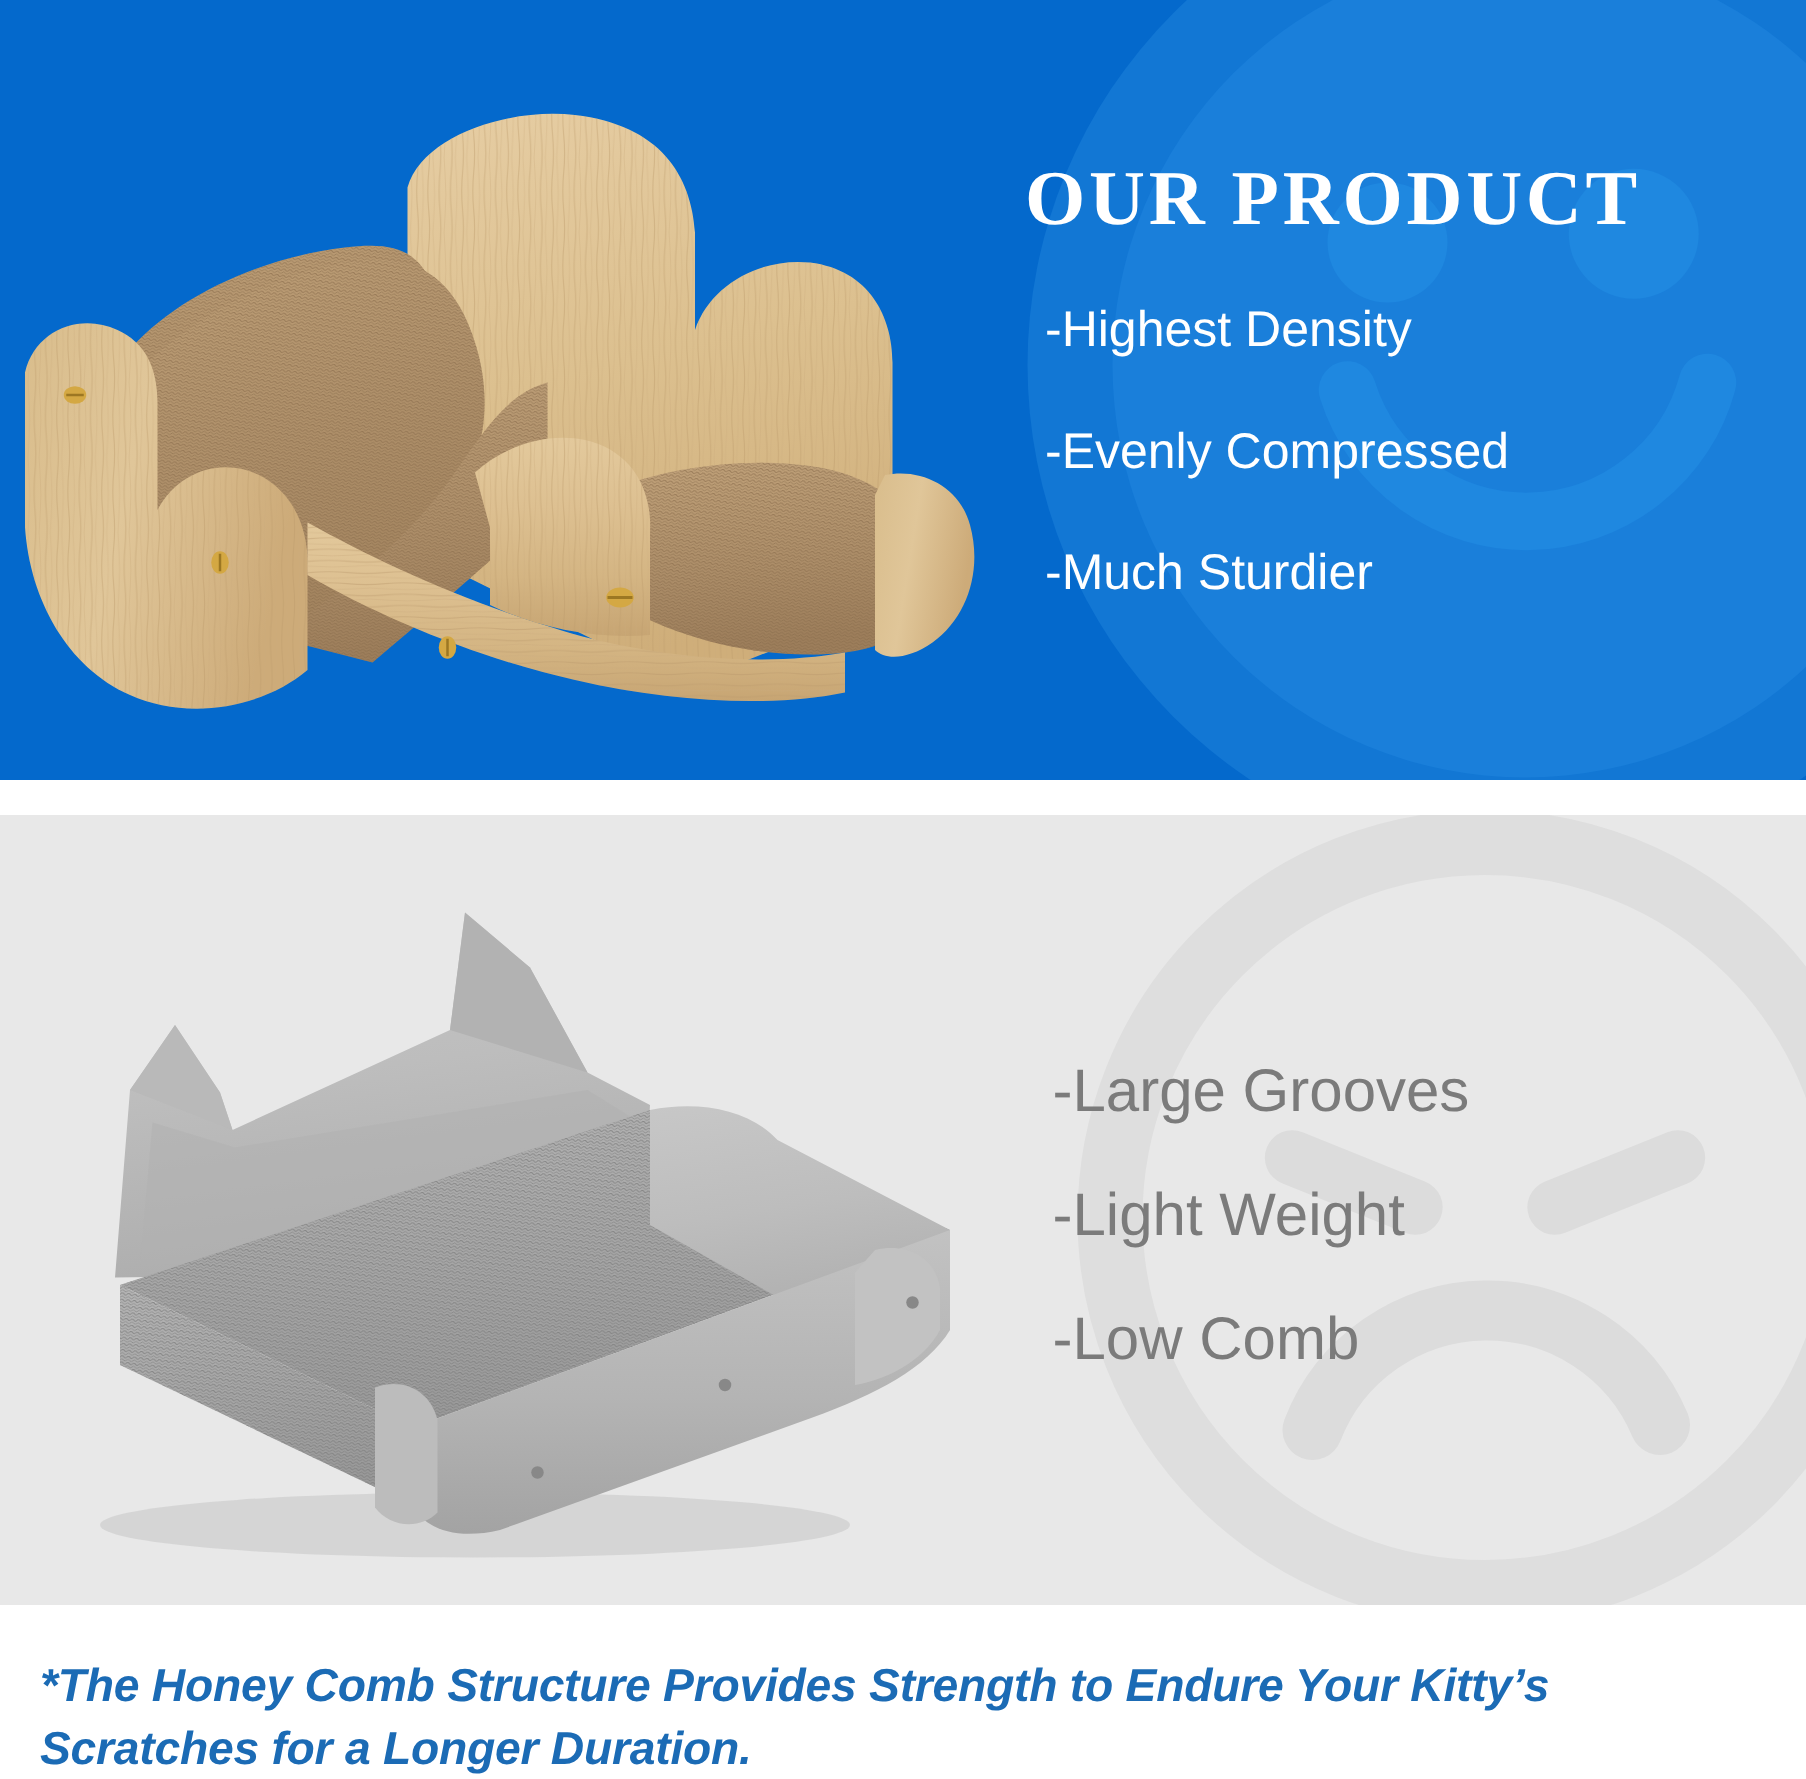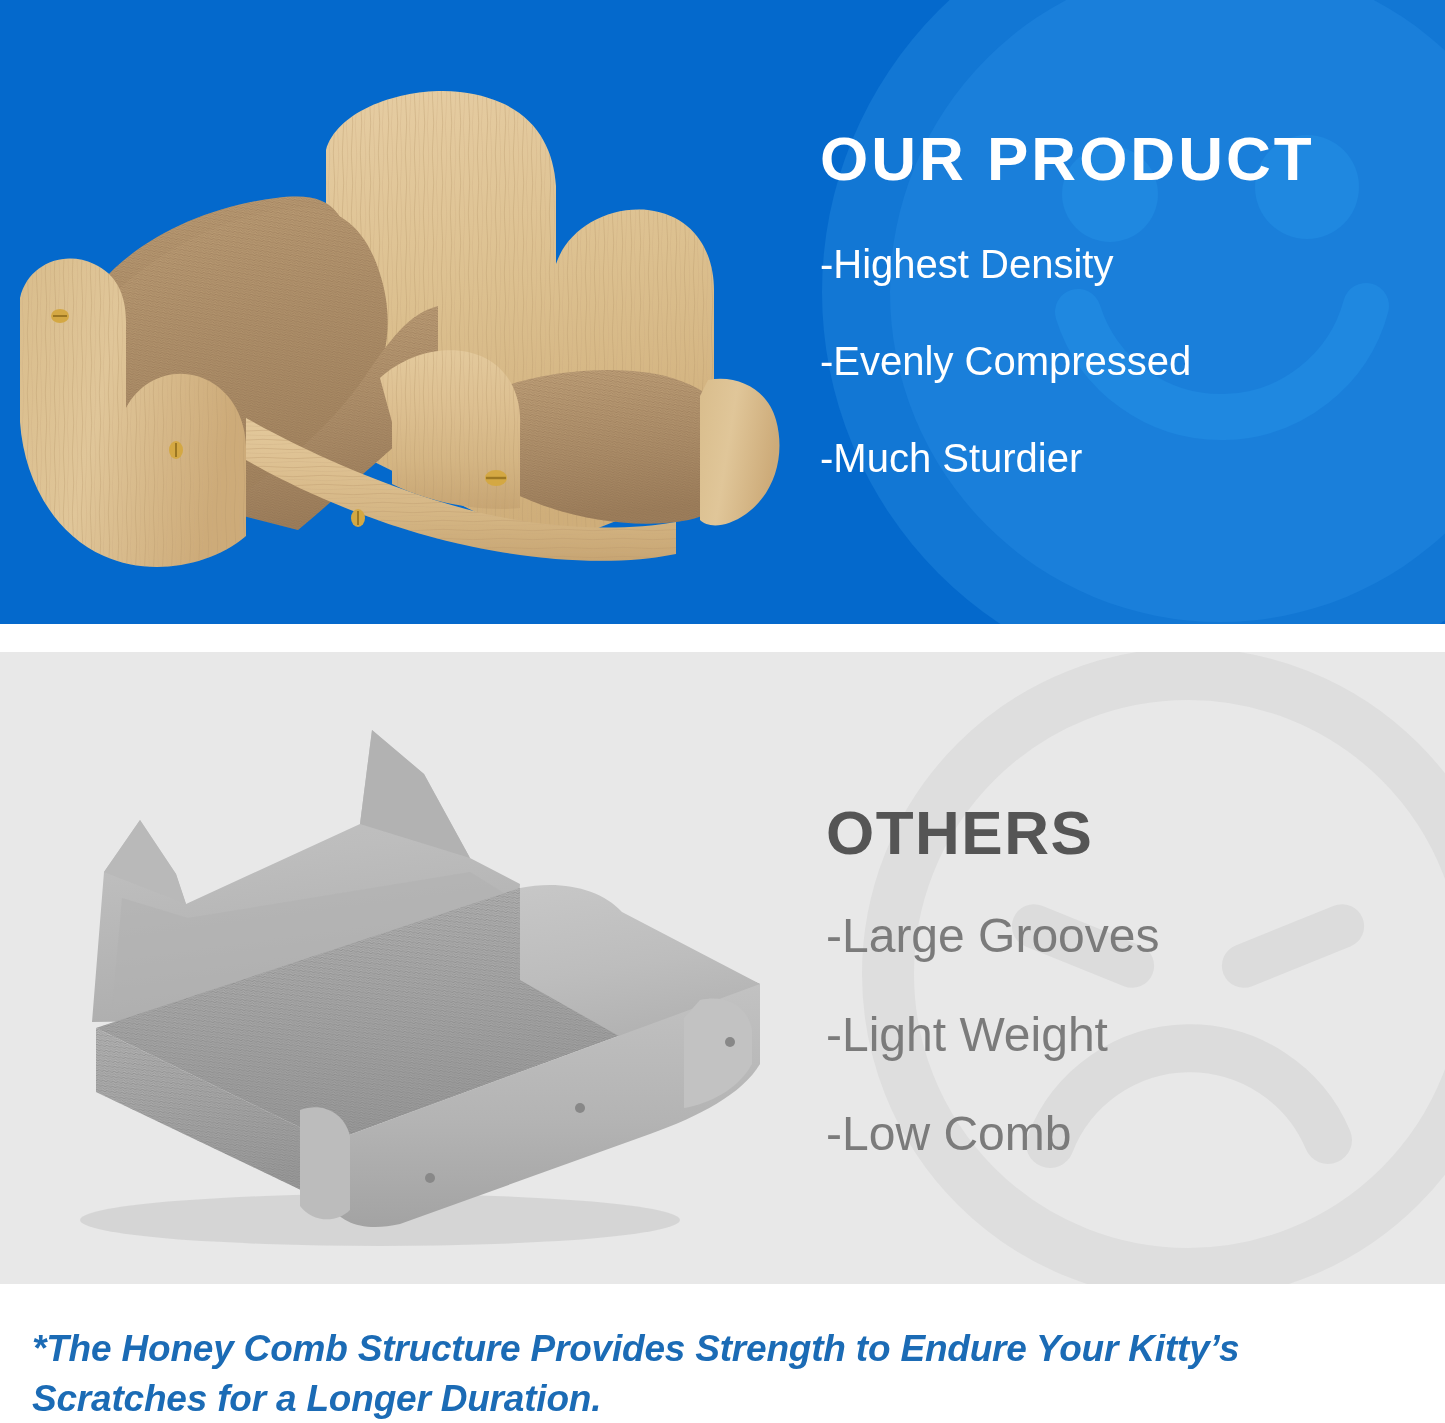--- a/index.html
+++ b/index.html
@@ -73,30 +73,31 @@
     font-family: "Liberation Sans", sans-serif;
     font-weight: bold;
     letter-spacing: 2.5px;
     line-height: 1;
     white-space: nowrap;
   }
   .heading-product {
     font-size: 62px;
     color: #ffffff;
     letter-spacing: 3px;
+    font-family: Liberation Serif, serif;
   }
   .heading-others {
     font-size: 62px;
     color: #555555;
     letter-spacing: 1.5px;
   }
 
   .bullet-list {
     list-style: none;
-    margin: 0;
+    margin: 16px;
     padding: 0;
   }
   .bullet {
     font-family: "Liberation Sans", sans-serif;
     font-weight: normal;
     white-space: nowrap;
   }
   .bullets-product .bullet {
     font-size: 40px;
     color: #ffffff;
@@ -371,21 +372,20 @@
                C 738 378 708 392 684 396 L 684 306 Z" fill="#c2c2c2"></path>
 
       <g fill="#888888">
         <circle cx="730" cy="330" r="5"></circle>
         <circle cx="580" cy="396" r="5"></circle>
         <circle cx="430" cy="466" r="5"></circle>
       </g>
     </svg>
 
     <div class="text-col text-col-others">
-      <h2 class="heading heading-others">OTHERS</h2>
       <ul class="bullet-list bullets-others">
         <li class="bullet">-Large Grooves</li>
         <li class="bullet">-Light Weight</li>
         <li class="bullet">-Low Comb</li>
       </ul>
     </div>
   </div>
 
   <div class="footer">
     <p class="footer-text">*The Honey Comb Structure Provides Strength to Endure Your Kitty’s  Scratches for a Longer Duration.</p>

